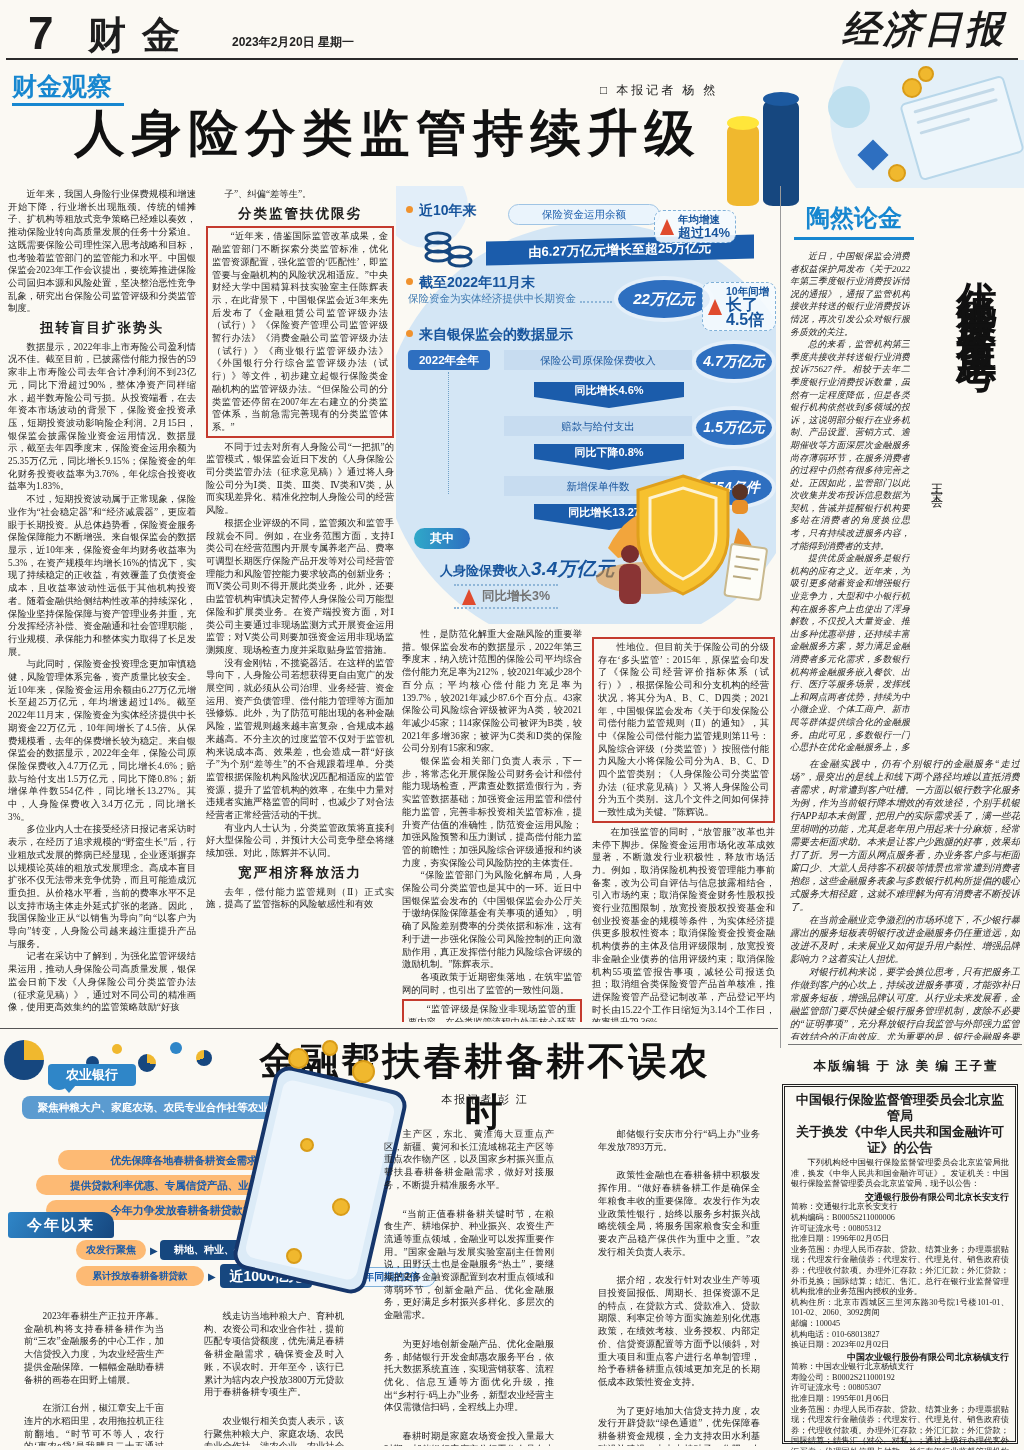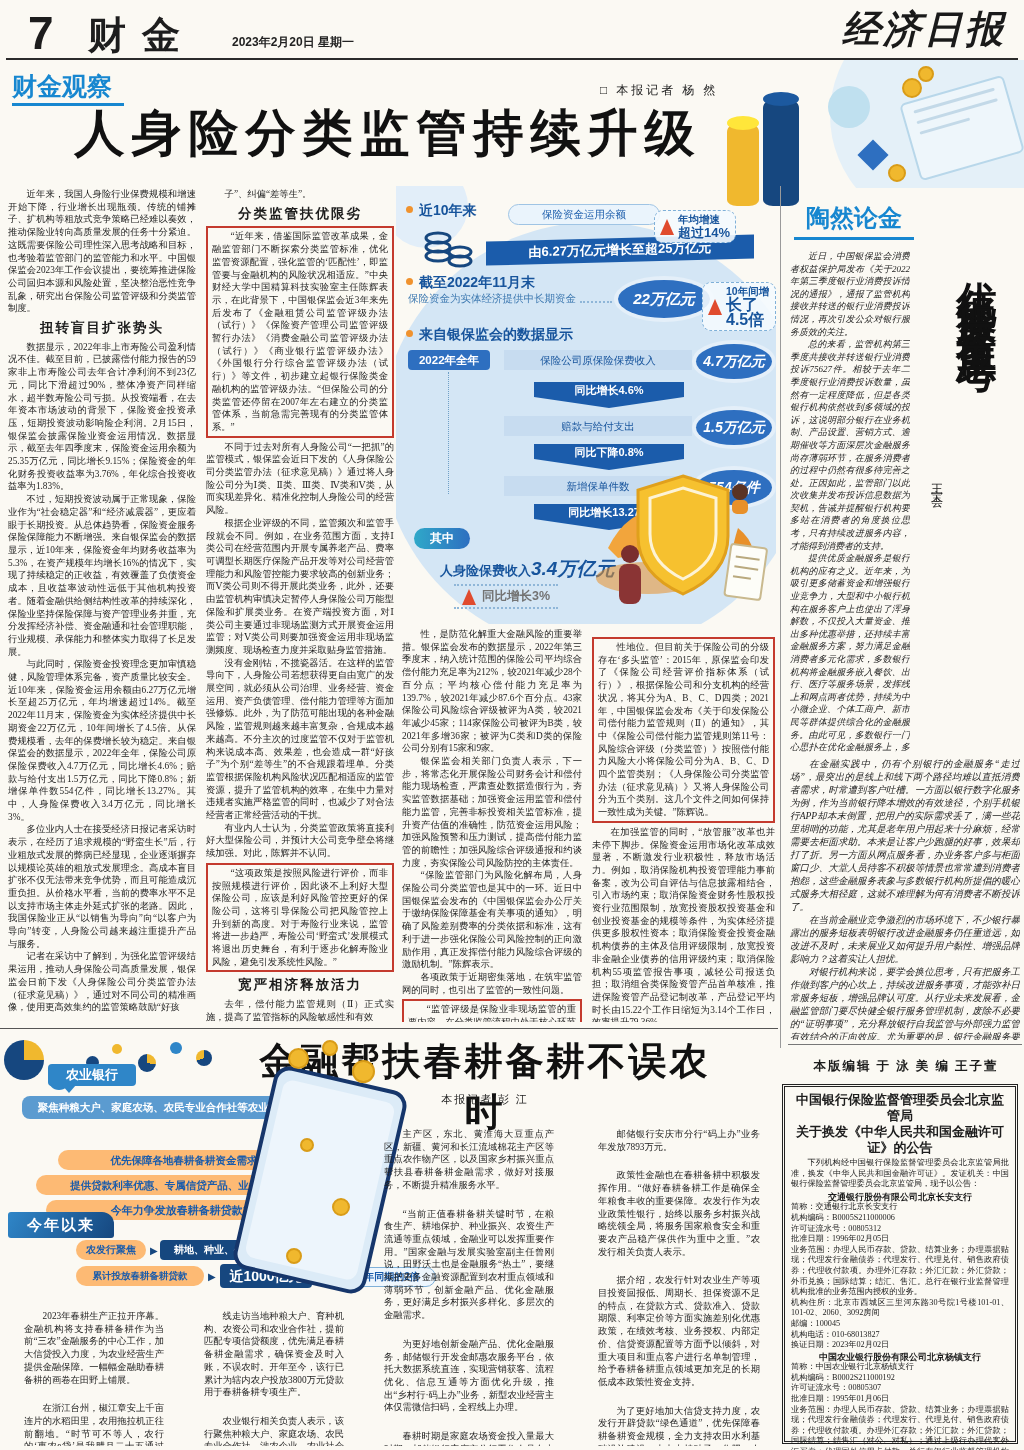--- a/index.html
+++ b/index.html
@@ -88,21 +88,21 @@
   .ag-caret{position:absolute;color:#16477f;font-size:10px;}
   .phone{position:absolute;border:4px solid #16366b;border-radius:16px;background:#dcebf7;transform:rotate(13deg);}
   .phone-screen{position:absolute;left:7px;top:9px;right:7px;bottom:9px;background:#edf5fc;border-radius:10px;}
   .val-big{font-size:14px;}
 
   
   .editors{left:795px;top:1058px;width:222px;text-align:center;font-size:12.5px;letter-spacing:2px;font-weight:bold;}
   .notice{left:782px;top:1084px;width:236px;height:360px;border:3px double #222;background:#fbf9f3;padding:5px 6px;box-sizing:border-box;font-size:8.2px;line-height:10.6px;}
   .notice-title{font-size:13px;font-weight:900;text-align:center;line-height:16px;font-family:"Liberation Sans",sans-serif;}
   .notice-intro{text-indent:2em;text-align:justify;margin:2px 0;}
-  .entity-name{font-weight:bold;text-align:center;font-size:9px;margin-top:1px;}
+  .entity-name{font-weight:bold;text-align:right;font-size:9px;margin-top:1px;}
   .notice-line{margin:0;text-align:justify;}
 
   
   .shield-wrap{position:absolute;}
 </style>
 </head>
 <body>
 
 <div class="page">
 
@@ -154,23 +154,20 @@
       </div>
     <div class="subhead">分类监管扶优限劣</div>
     <div class="redbox">
         <p>“近年来，借鉴国际监管改革成果，金融监管部门不断探索分类监管标准，优化监管资源配置，强化监管的‘匹配性’，即监管要与金融机构的风险状况相适应。”中央财经大学中国精算科技实验室主任陈辉表示，在此背景下，中国银保监会近3年来先后发布了《金融租赁公司监管评级办法（试行）》《保险资产管理公司监管评级暂行办法》《消费金融公司监管评级办法（试行）》《商业银行监管评级办法》《外国银行分行综合监管评级办法（试行）》等文件，初步建立起银行保险类金融机构的监管评级办法。“但保险公司的分类监管还停留在2007年左右建立的分类监管体系，当前急需完善现有的分类监管体系。”</p>
       </div>
     <div>
         <p>不同于过去对所有人身险公司“一把抓”的监管模式，银保监会近日下发的《人身保险公司分类监管办法（征求意见稿）》通过将人身险公司分为Ⅰ类、Ⅱ类、Ⅲ类、Ⅳ类和Ⅴ类，从而实现差异化、精准化控制人身险公司的经营风险。</p>
         <p>根据企业评级的不同，监管频次和监管手段就会不同。例如，在业务范围方面，支持Ⅰ类公司在经营范围内开展专属养老产品、费率可调型长期医疗保险产品开发等对公司经营管理能力和风险管控能力要求较高的创新业务；而Ⅴ类公司则不得开展此类业务，此外，还要由监管机构审慎决定暂停人身保险公司万能型保险和扩展类业务。在资产端投资方面，对Ⅰ类公司主要通过非现场监测方式开展资金运用监管；对Ⅴ类公司则要加强资金运用非现场监测频度、现场检查力度并采取贴身监管措施。</p>
         <p>没有金刚钻，不揽瓷器活。在这样的监管导向下，人身险公司若想获得更自由宽广的发展空间，就必须从公司治理、业务经营、资金运用、资产负债管理、偿付能力管理等方面加强修炼。此外，为了防范可能出现的各种金融风险，监管规则越来越丰富复杂，合规成本越来越高。不分主次的过度监管不仅对于监管机构来说成本高、效果差，也会造成一群“好孩子”为个别“差等生”的不合规跟着埋单。分类监管根据保险机构风险状况匹配相适应的监管资源，提升了监管机构的效率，在集中力量对违规者实施严格监管的同时，也减少了对合法经营者正常经营活动的干扰。</p>
         <p>有业内人士认为，分类监管政策将直接利好大型保险公司，并预计大公司竞争壁垒将继续加强。对此，陈辉并不认同。</p>
-      </div>
-    <div class="redbox">
-        <p>“这项政策是按照风险进行评价，而非按照规模进行评价，因此谈不上利好大型保险公司，应该是利好风险管控更好的保险公司，这将引导保险公司把风险管控上升到新的高度。对于寿险行业来说，监管将进一步趋严，寿险公司‘野蛮式’发展模式将退出历史舞台，有利于逐步化解寿险业风险，避免引发系统性风险。”</p>
       </div>
     <div class="subhead">宽严相济释放活力</div>
     <div>
         <p>去年，偿付能力监管规则（Ⅱ）正式实施，提高了监管指标的风险敏感性和有效</p>
       </div>
   </div>
 
   <div class="abs mcol" style="left:402px;top:628px;width:180px;height:394px;">
     <div>
         <p>性，是防范化解重大金融风险的重要举措。银保监会发布的数据显示，2022年第三季度末，纳入统计范围的保险公司平均综合偿付能力充足率为212%，较2021年减少28个百分点；平均核心偿付能力充足率为139.7%，较2021年减少87.6个百分点。43家保险公司风险综合评级被评为A类，较2021年减少45家；114家保险公司被评为B类，较2021年多增36家；被评为C类和D类的保险公司分别有15家和9家。</p>
@@ -364,21 +361,21 @@
         <p class="notice-line">批准日期：1996年02月05日</p>
         <p class="notice-line">业务范围：办理人民币存款、贷款、结算业务；办理票据贴现；代理发行金融债券；代理发行、代理兑付、销售政府债券；代理收付款项。办理外汇存款；外汇汇款；外汇贷款；外币兑换；国际结算；结汇、售汇。总行在银行业监督管理机构批准的业务范围内授权的业务。</p>
         <p class="notice-line">机构住所：北京市西城区三里河东路30号院1号楼101-01、101-02、2060、3092房间</p>
         <p class="notice-line">邮编：100045</p>
         <p class="notice-line">机构电话：010-68013827</p>
         <p class="notice-line">换证日期：2023年02月02日</p>
       </div>
     <div class="entity-name">中国农业银行股份有限公司北京杨镇支行</div>
     <div>
         <p class="notice-line">简称：中国农业银行北京杨镇支行</p>
-        <p class="notice-line">机构编码：B0002S211000192</p>
+        <p class="notice-line">寿险公司：B0002S211000192</p>
         <p class="notice-line">许可证流水号：00805307</p>
         <p class="notice-line">批准日期：1995年01月06日</p>
         <p class="notice-line">业务范围：办理人民币存款、贷款、结算业务；办理票据贴现；代理发行金融债券；代理发行、代理兑付、销售政府债券；代理收付款项。办理外汇存款；外汇汇款；外汇贷款；国际结算；结售汇（对公、对私）；通过上级行办理代客外汇买卖；代理国外信用卡付款。总行在银行业监督管理机构批准的业务范围内授权的业务。</p>
       </div>
 
   </div>
 
 </div>
 
 </body></html>

